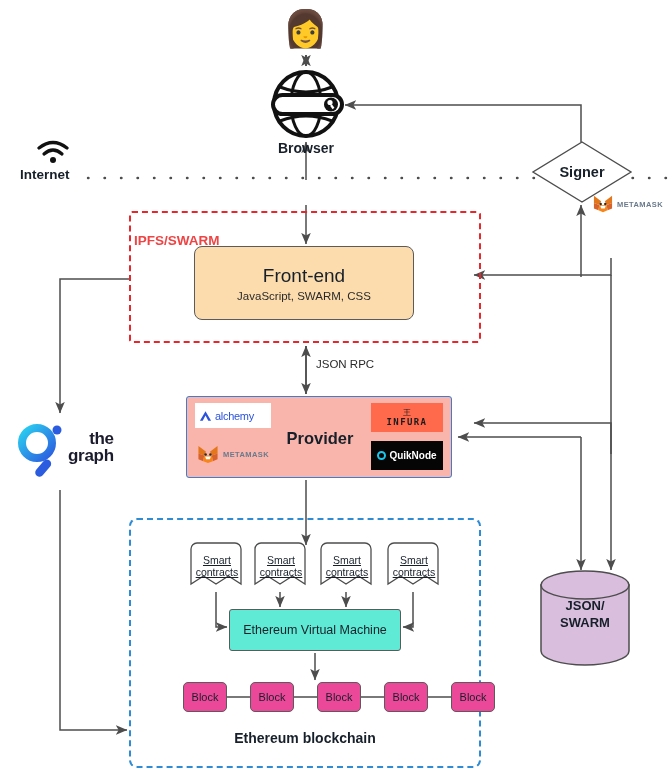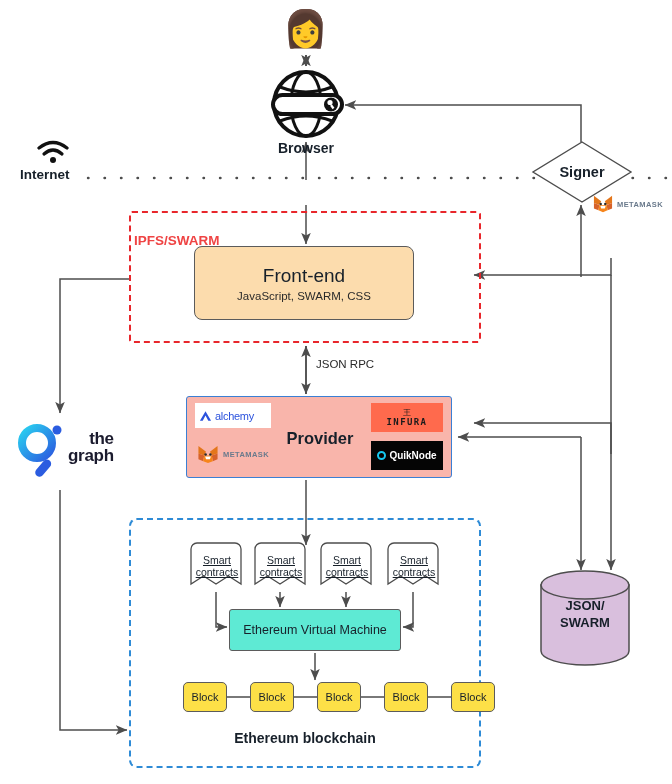--- a/index.html
+++ b/index.html
@@ -121,21 +121,21 @@
   }
   .sc-text { position: absolute; left: 0; top: 7px; width: 52px; line-height: 12px; text-decoration: underline; }
   .evm-box {
     left: 229px; top: 609px; width: 172px; height: 42px;
     background: #5eead4; border: 1.4px solid #5b5b5b; border-radius: 3px;
     display: flex; align-items: center; justify-content: center;
     font-size: 12.5px; color: #17202a;
   }
   .block-box {
     top: 682px; width: 44px; height: 30px;
-    background: #fde047; border: 1.3px solid #5b5b5b; border-radius: 5px;
+    background: #ec4899; border: 1.3px solid #5b5b5b; border-radius: 5px;
     display: flex; align-items: center; justify-content: center;
     font-size: 11px; color: #17202a;
   }
   .chain-label {
     left: 205px; top: 730px; width: 200px; text-align: center;
     font-size: 14px; font-weight: bold; color: #17202a;
   }
 
   
   .graph-logo { left: 12px; top: 420px; width: 118px; height: 60px; text-align: right; }

